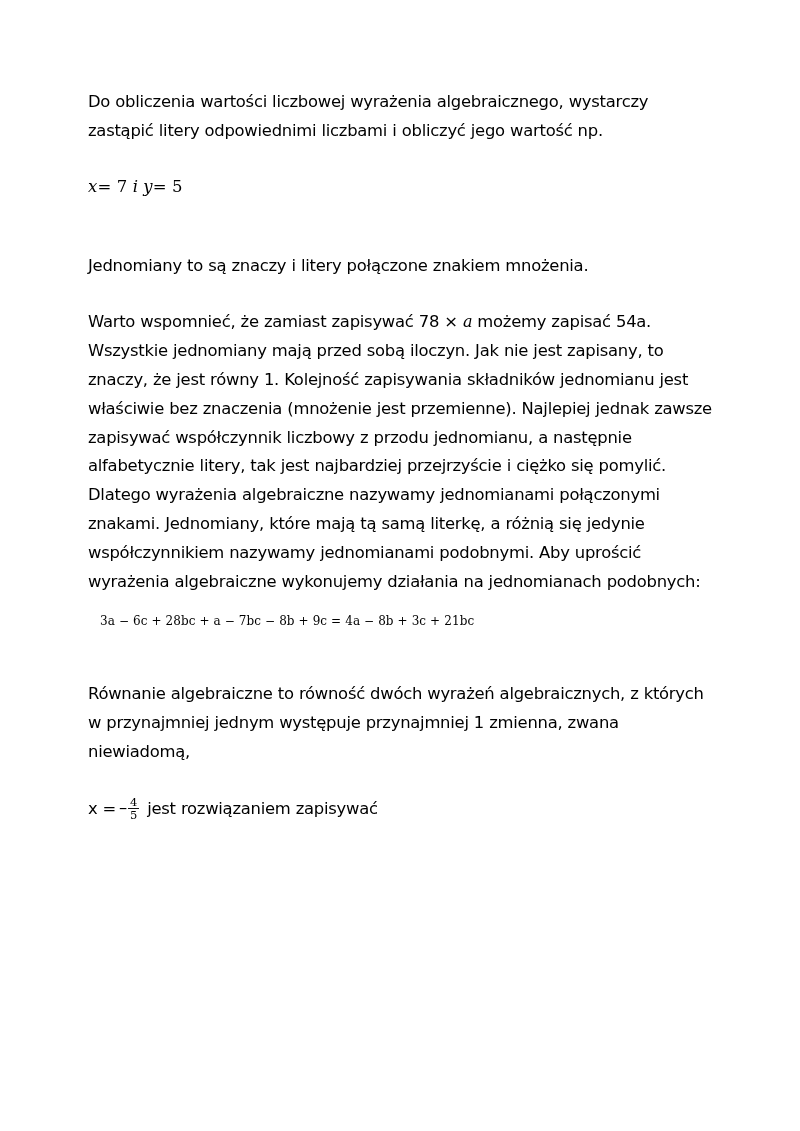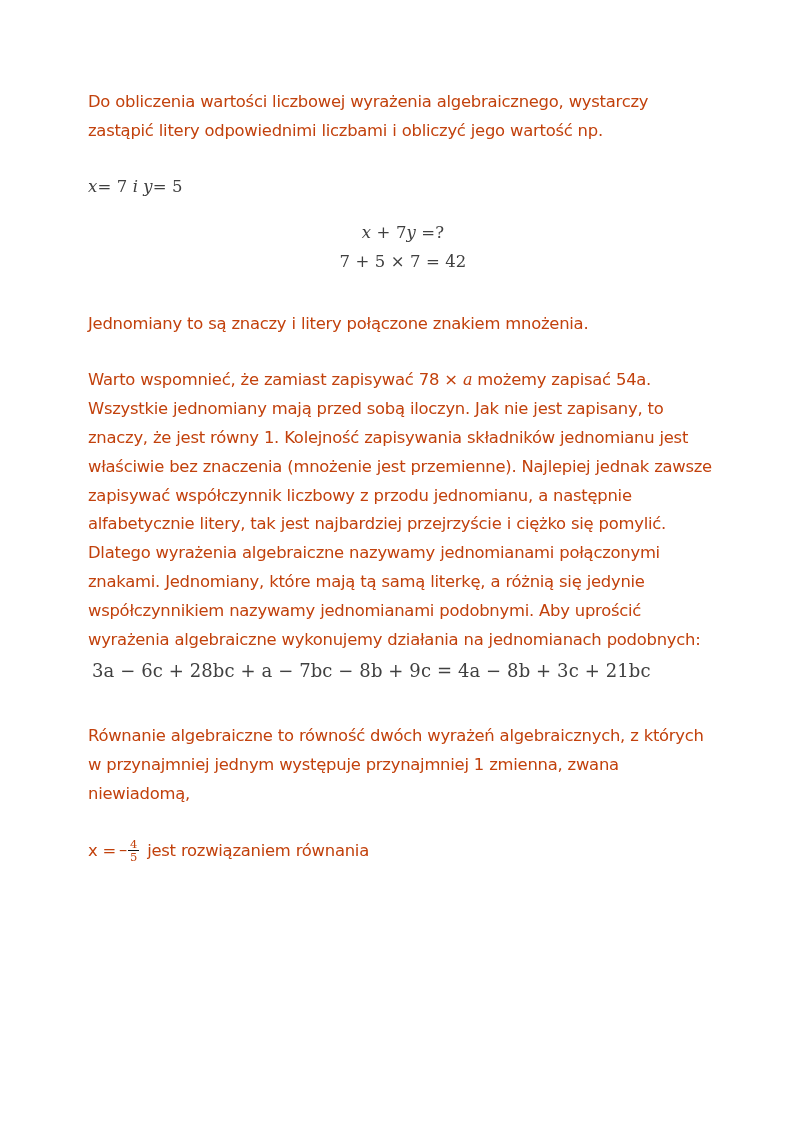--- a/index.html
+++ b/index.html
@@ -32,34 +32,34 @@
     top: 88px;
     width: 630px;
   }
 
   
   .body-text {
     font-family: "DejaVu Sans", sans-serif;
     font-size: 16.4px;
     line-height: 28.8px;
     letter-spacing: -0.25px;
-    color: #c2410c;
+    color: #000000;
     word-spacing: 0.2px;
   }
   .body-text b,
   .lead-term {
     font-weight: 400;
   }
 
   
   .math {
     font-family: "DejaVu Serif", serif;
     font-size: 16.5px;
     line-height: 26px;
-    color: #404040;
+    color: #000000;
     letter-spacing: 0.1px;
   }
   .math i,
   .mvar {
     font-style: italic;
   }
   .mup {
     font-style: normal;
   }
 
@@ -86,23 +86,23 @@
     line-height: 29px;
   }
 
   .inline-var {
     font-family: "DejaVu Serif", serif;
     font-style: italic;
     font-size: 16px;
   }
 
   .eq-long {
-    margin: 4px;
+    margin: 12px;
     white-space: nowrap;
-    font-size: 18px;
+    font-size: 12px;
     line-height: 26px;
   }
 
   .solution-line {
     display: flex;
     align-items: center;
     gap: 0px;
     line-height: 28.8px;
   }
 
@@ -149,24 +149,20 @@
       <p class="para">Do obliczenia wartości liczbowej wyrażenia algebraicznego, wystarczy</p>
       <p class="para">zastąpić litery odpowiednimi liczbami i obliczyć jego wartość np.</p>
     </div>
 
     <div class="block-gap-md"></div>
 
     <p class="math math-line-left"><span class="mvar">x</span><span class="mup">= 7 </span><span class="mvar">i </span><span class="mvar">y</span><span class="mup">= 5</span></p>
 
     <div class="block-gap-sm"></div>
 
-    <div class="math math-centered">
-      <span class="mrow"><span class="mvar">x</span><span class="mup"> + 7</span><span class="mvar">y</span><span class="mup"> =?</span></span>
-      <span class="mrow">7 + 5 × 7 = 42</span>
-    </div>
 
     <div class="block-gap-lg"></div>
 
     <p class="body-text para"><span class="lead-term">Jednomiany</span><span> to są znaczy i litery połączone znakiem mnożenia.</span></p>
 
     <div class="block-gap-md"></div>
 
     <div class="body-text">
       <p class="para"><span>Warto wspomnieć, że zamiast zapisywać 78 × </span><span class="inline-var">a</span><span> możemy zapisać 54a.</span></p>
       <p class="para">Wszystkie jednomiany mają przed sobą iloczyn. Jak nie jest zapisany, to znaczy, że jest równy 1. Kolejność zapisywania składników jednomianu jest właściwie bez znaczenia (mnożenie jest przemienne). Najlepiej jednak zawsze zapisywać współczynnik liczbowy z przodu jednomianu, a następnie alfabetycznie litery, tak jest najbardziej przejrzyście i ciężko się pomylić. Dlatego wyrażenia algebraiczne nazywamy jednomianami połączonymi znakami. Jednomiany, które mają tą samą literkę, a różnią się jedynie współczynnikiem nazywamy jednomianami podobnymi. Aby uprościć wyrażenia algebraiczne wykonujemy działania na jednomianach podobnych:</p>
@@ -181,18 +177,18 @@
     <div class="block-gap-md"></div>
 
     <div class="body-text">
       <p class="para solution-line">
           <span>x = </span>
           <span class="neg-sign">–</span>
           <span class="frac">
             <span class="num">4</span>
             <span class="den">5</span>
           </span>
-          <span class="after-frac">jest rozwiązaniem równania</span>
+          <span class="after-frac">jest rozwiązaniem zapisywać</span>
         </p>
     </div>
 
   </div>
 </div>
 
 </body></html>

